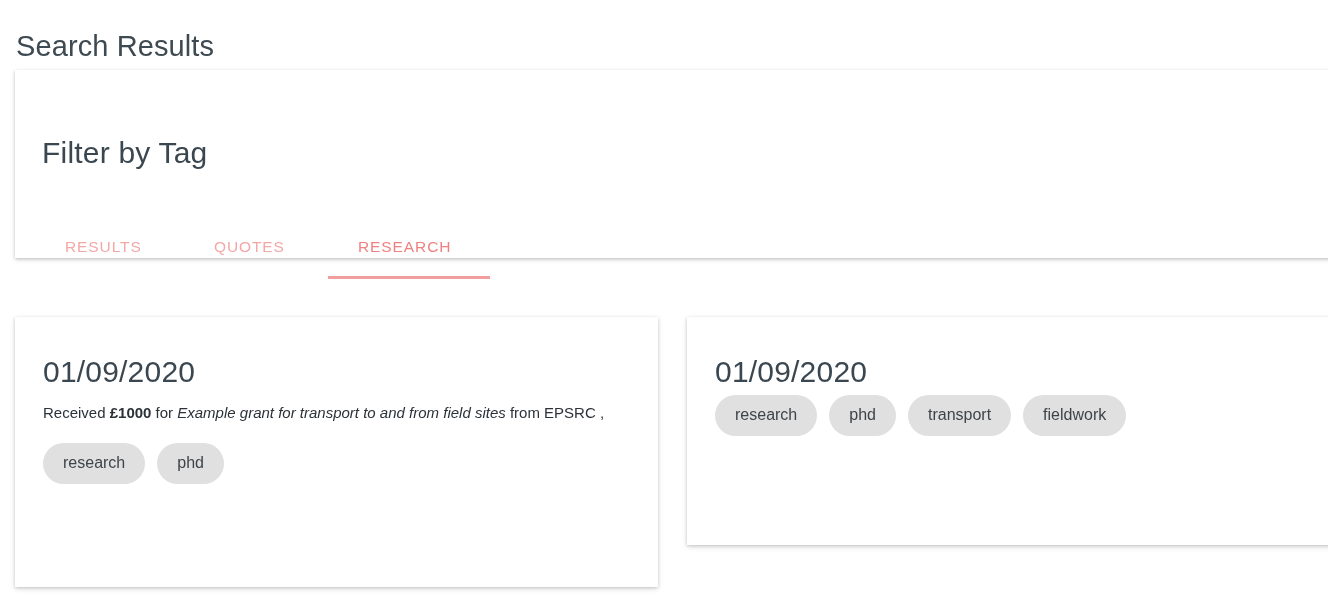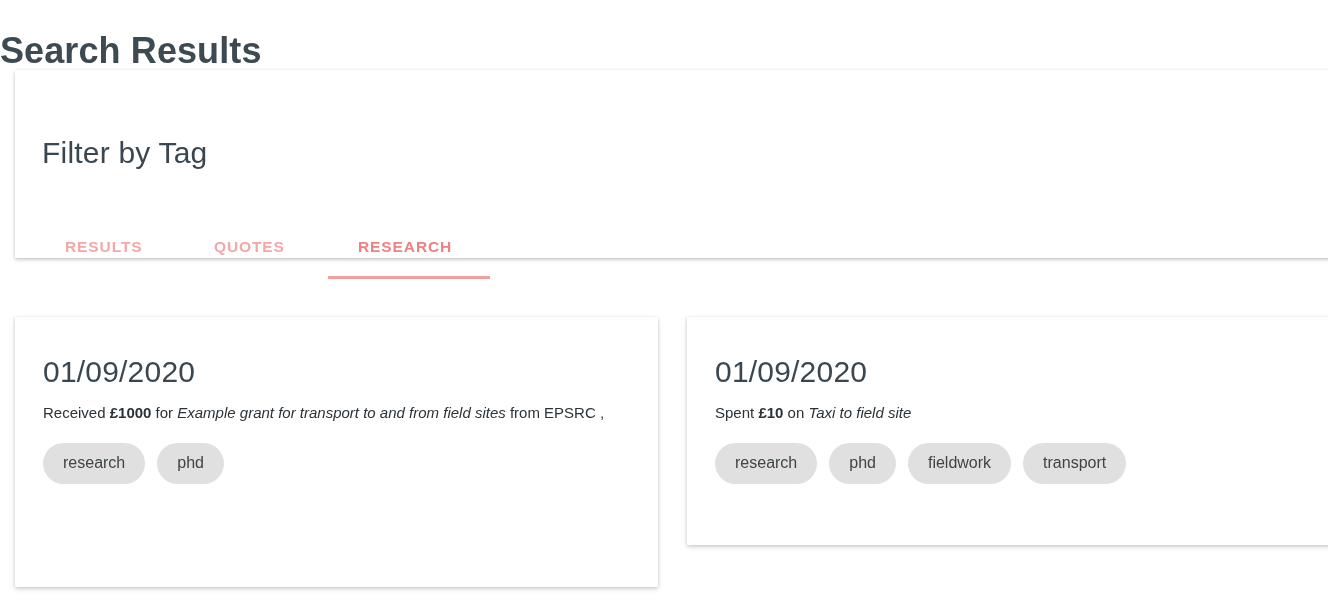--- a/index.html
+++ b/index.html
@@ -12,24 +12,24 @@
     height: 613px;
     font-family: "Liberation Sans", sans-serif;
     color: #37474f;
     overflow: hidden;
     position: relative;
   }
 
   
   .page-title {
     position: absolute;
-    left: 0px;
+    left: 16px;
     top: 6px;
-    font-size: 36px;
-    font-weight: 700;
+    font-size: 29px;
+    font-weight: 400;
     color: #3e4a52;
     letter-spacing: 0.1px;
     line-height: 42px;
     white-space: nowrap;
   }
 
   
   .filter-card {
     position: absolute;
     left: 15px;
@@ -55,21 +55,21 @@
     position: absolute;
     left: 0px;
     top: 168px;
     height: 20px;
     width: 100%;
   }
   .tab {
     position: absolute;
     top: 0;
     font-size: 15.5px;
-    font-weight: 700;
+    font-weight: 400;
     letter-spacing: 0.9px;
     color: #f4a7a7;
     white-space: nowrap;
     cursor: pointer;
     background: none;
     border: none;
     padding: 0;
     font-family: inherit;
   }
   .tab.active {
@@ -160,21 +160,20 @@
     <article class="result-card card-left">
       <div class="card-date">01/09/2020</div>
       <p class="card-desc"><span>Received </span><b>£1000</b><span> for </span><i>Example grant for transport to and from field sites</i><span> from EPSRC ,</span></p>
       <div class="tag-row">
         <button class="tag-pill">research</button>
         <button class="tag-pill">phd</button>
       </div>
     </article>
     <article class="result-card card-right">
       <div class="card-date">01/09/2020</div>
-      <p class="card-desc"><span>Spent </span><b>£10</b><span> on </span><i>Taxi to field site</i><span></span></p>
       <div class="tag-row">
         <button class="tag-pill">research</button>
         <button class="tag-pill">phd</button>
+        <button class="tag-pill">transport</button>
         <button class="tag-pill">fieldwork</button>
-        <button class="tag-pill">transport</button>
       </div>
     </article>
   </main>
 
 </body></html>

